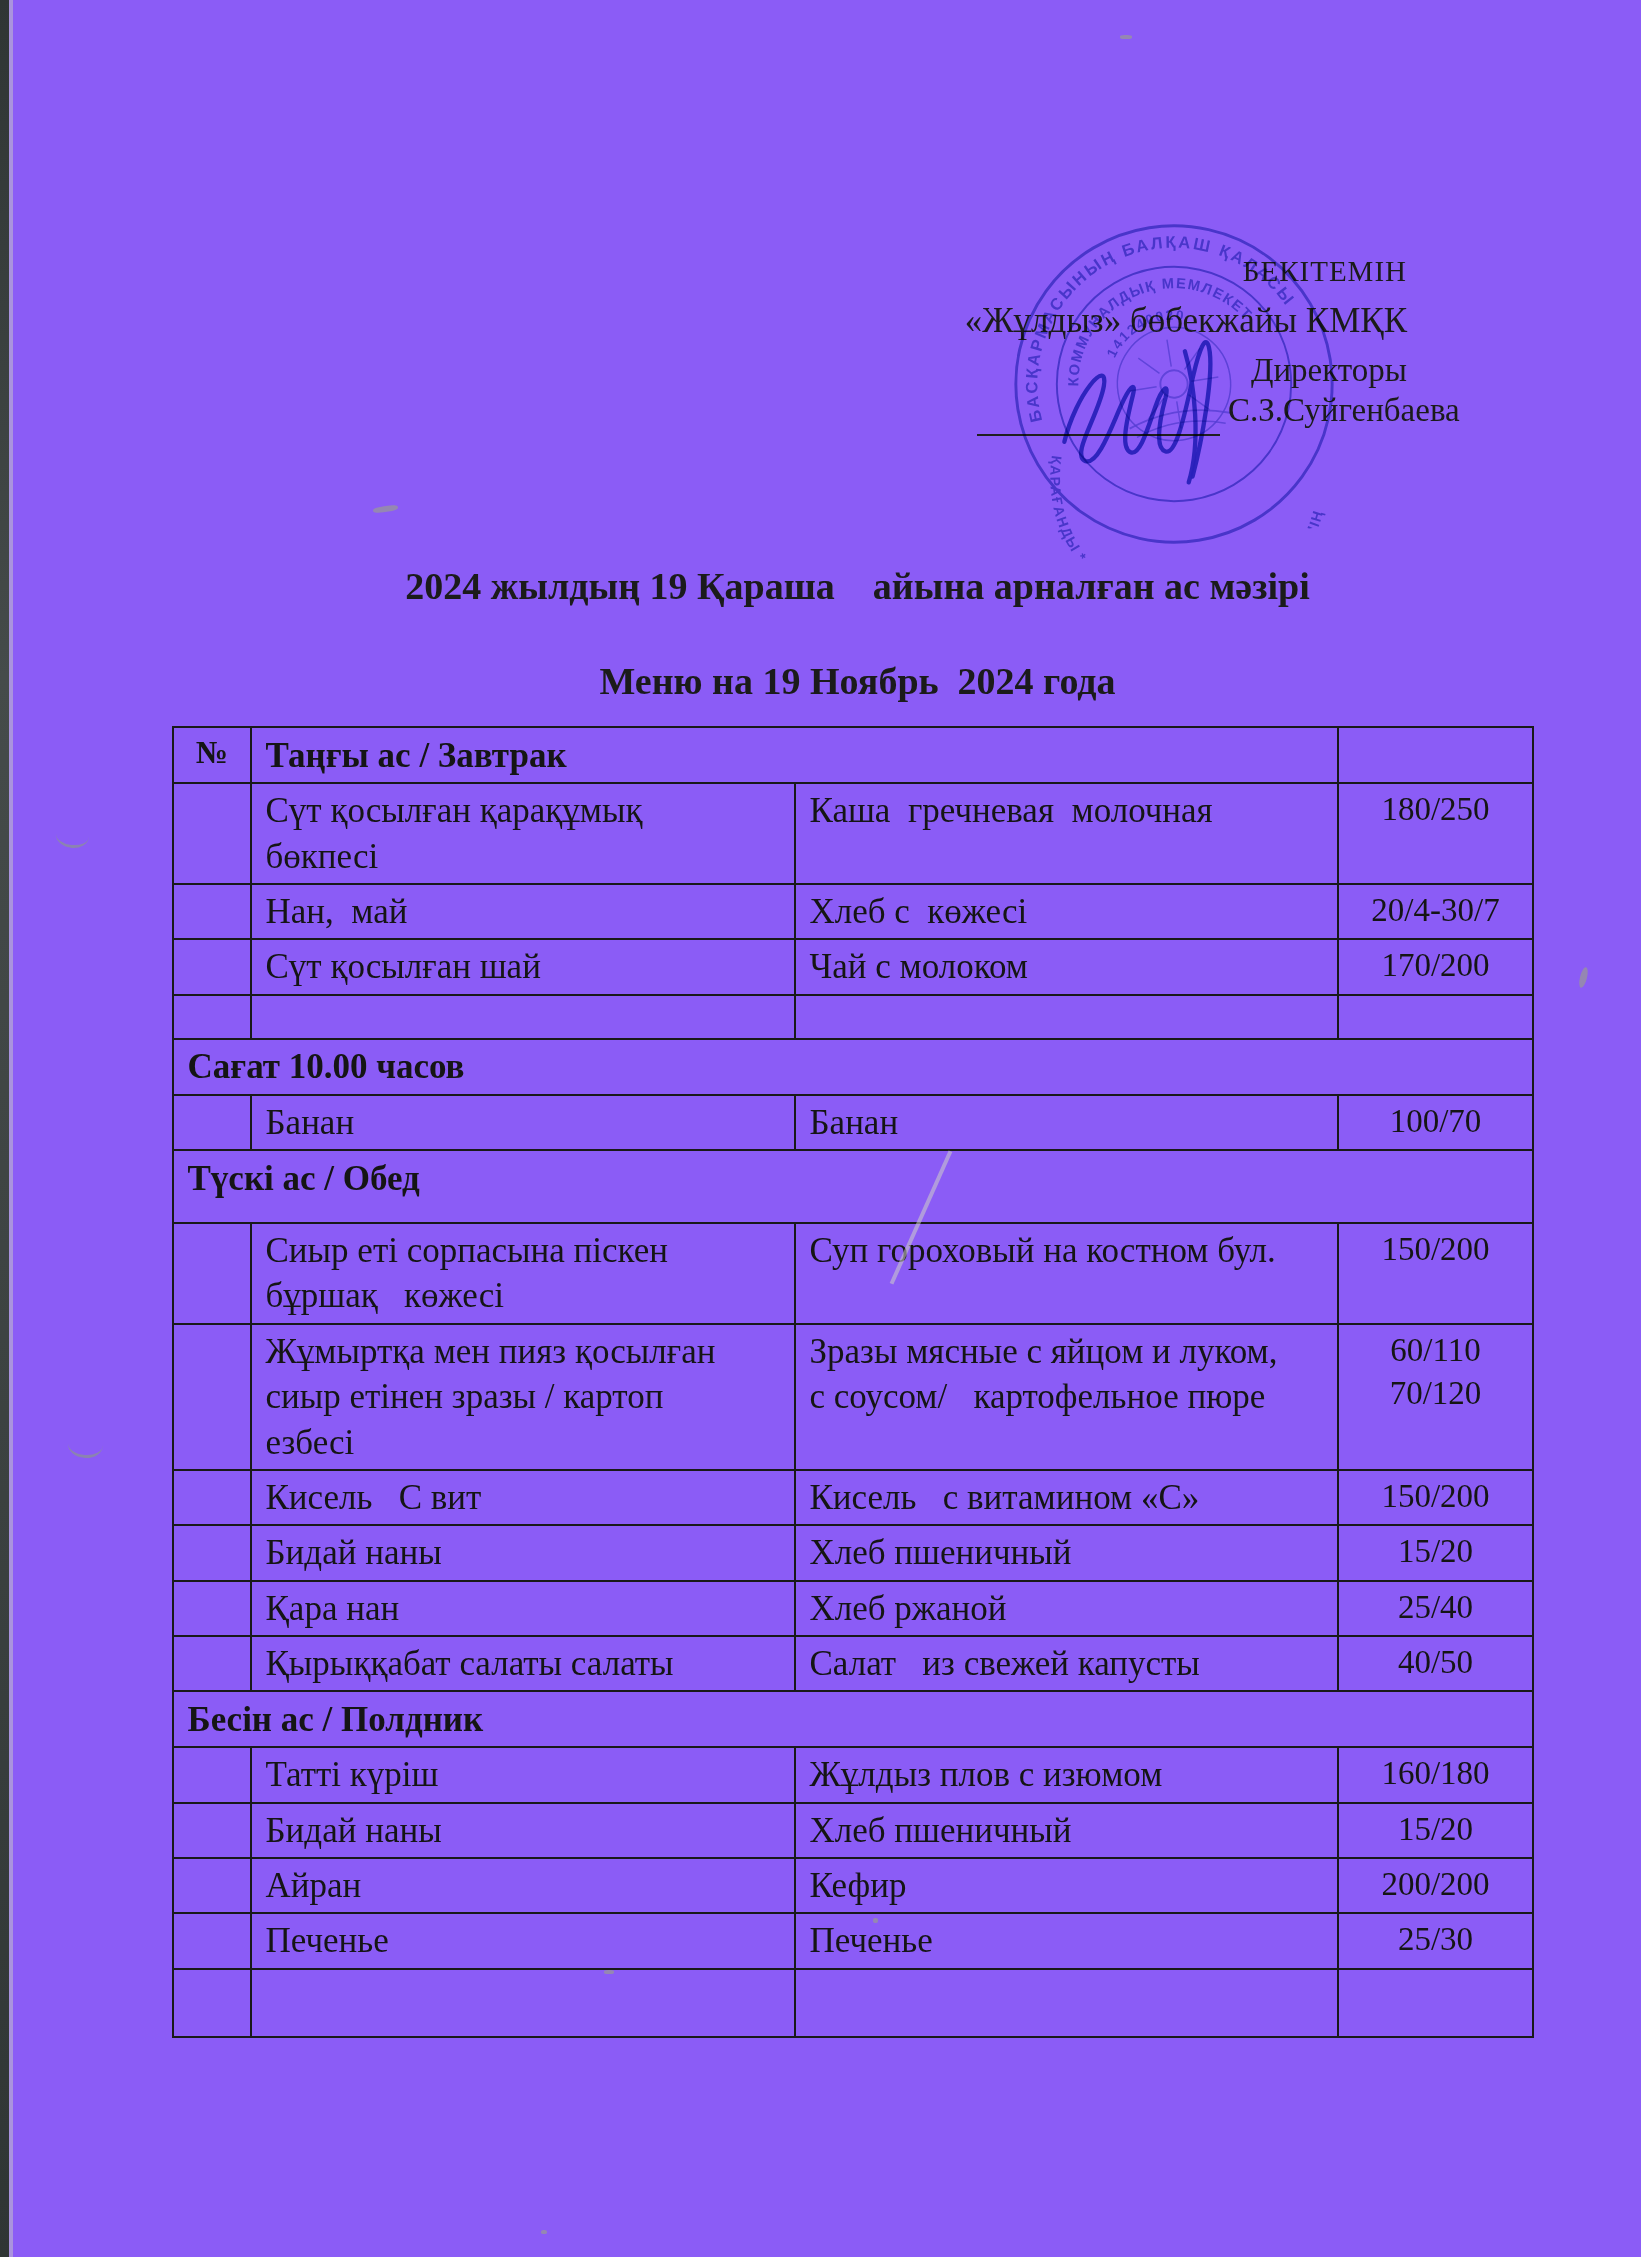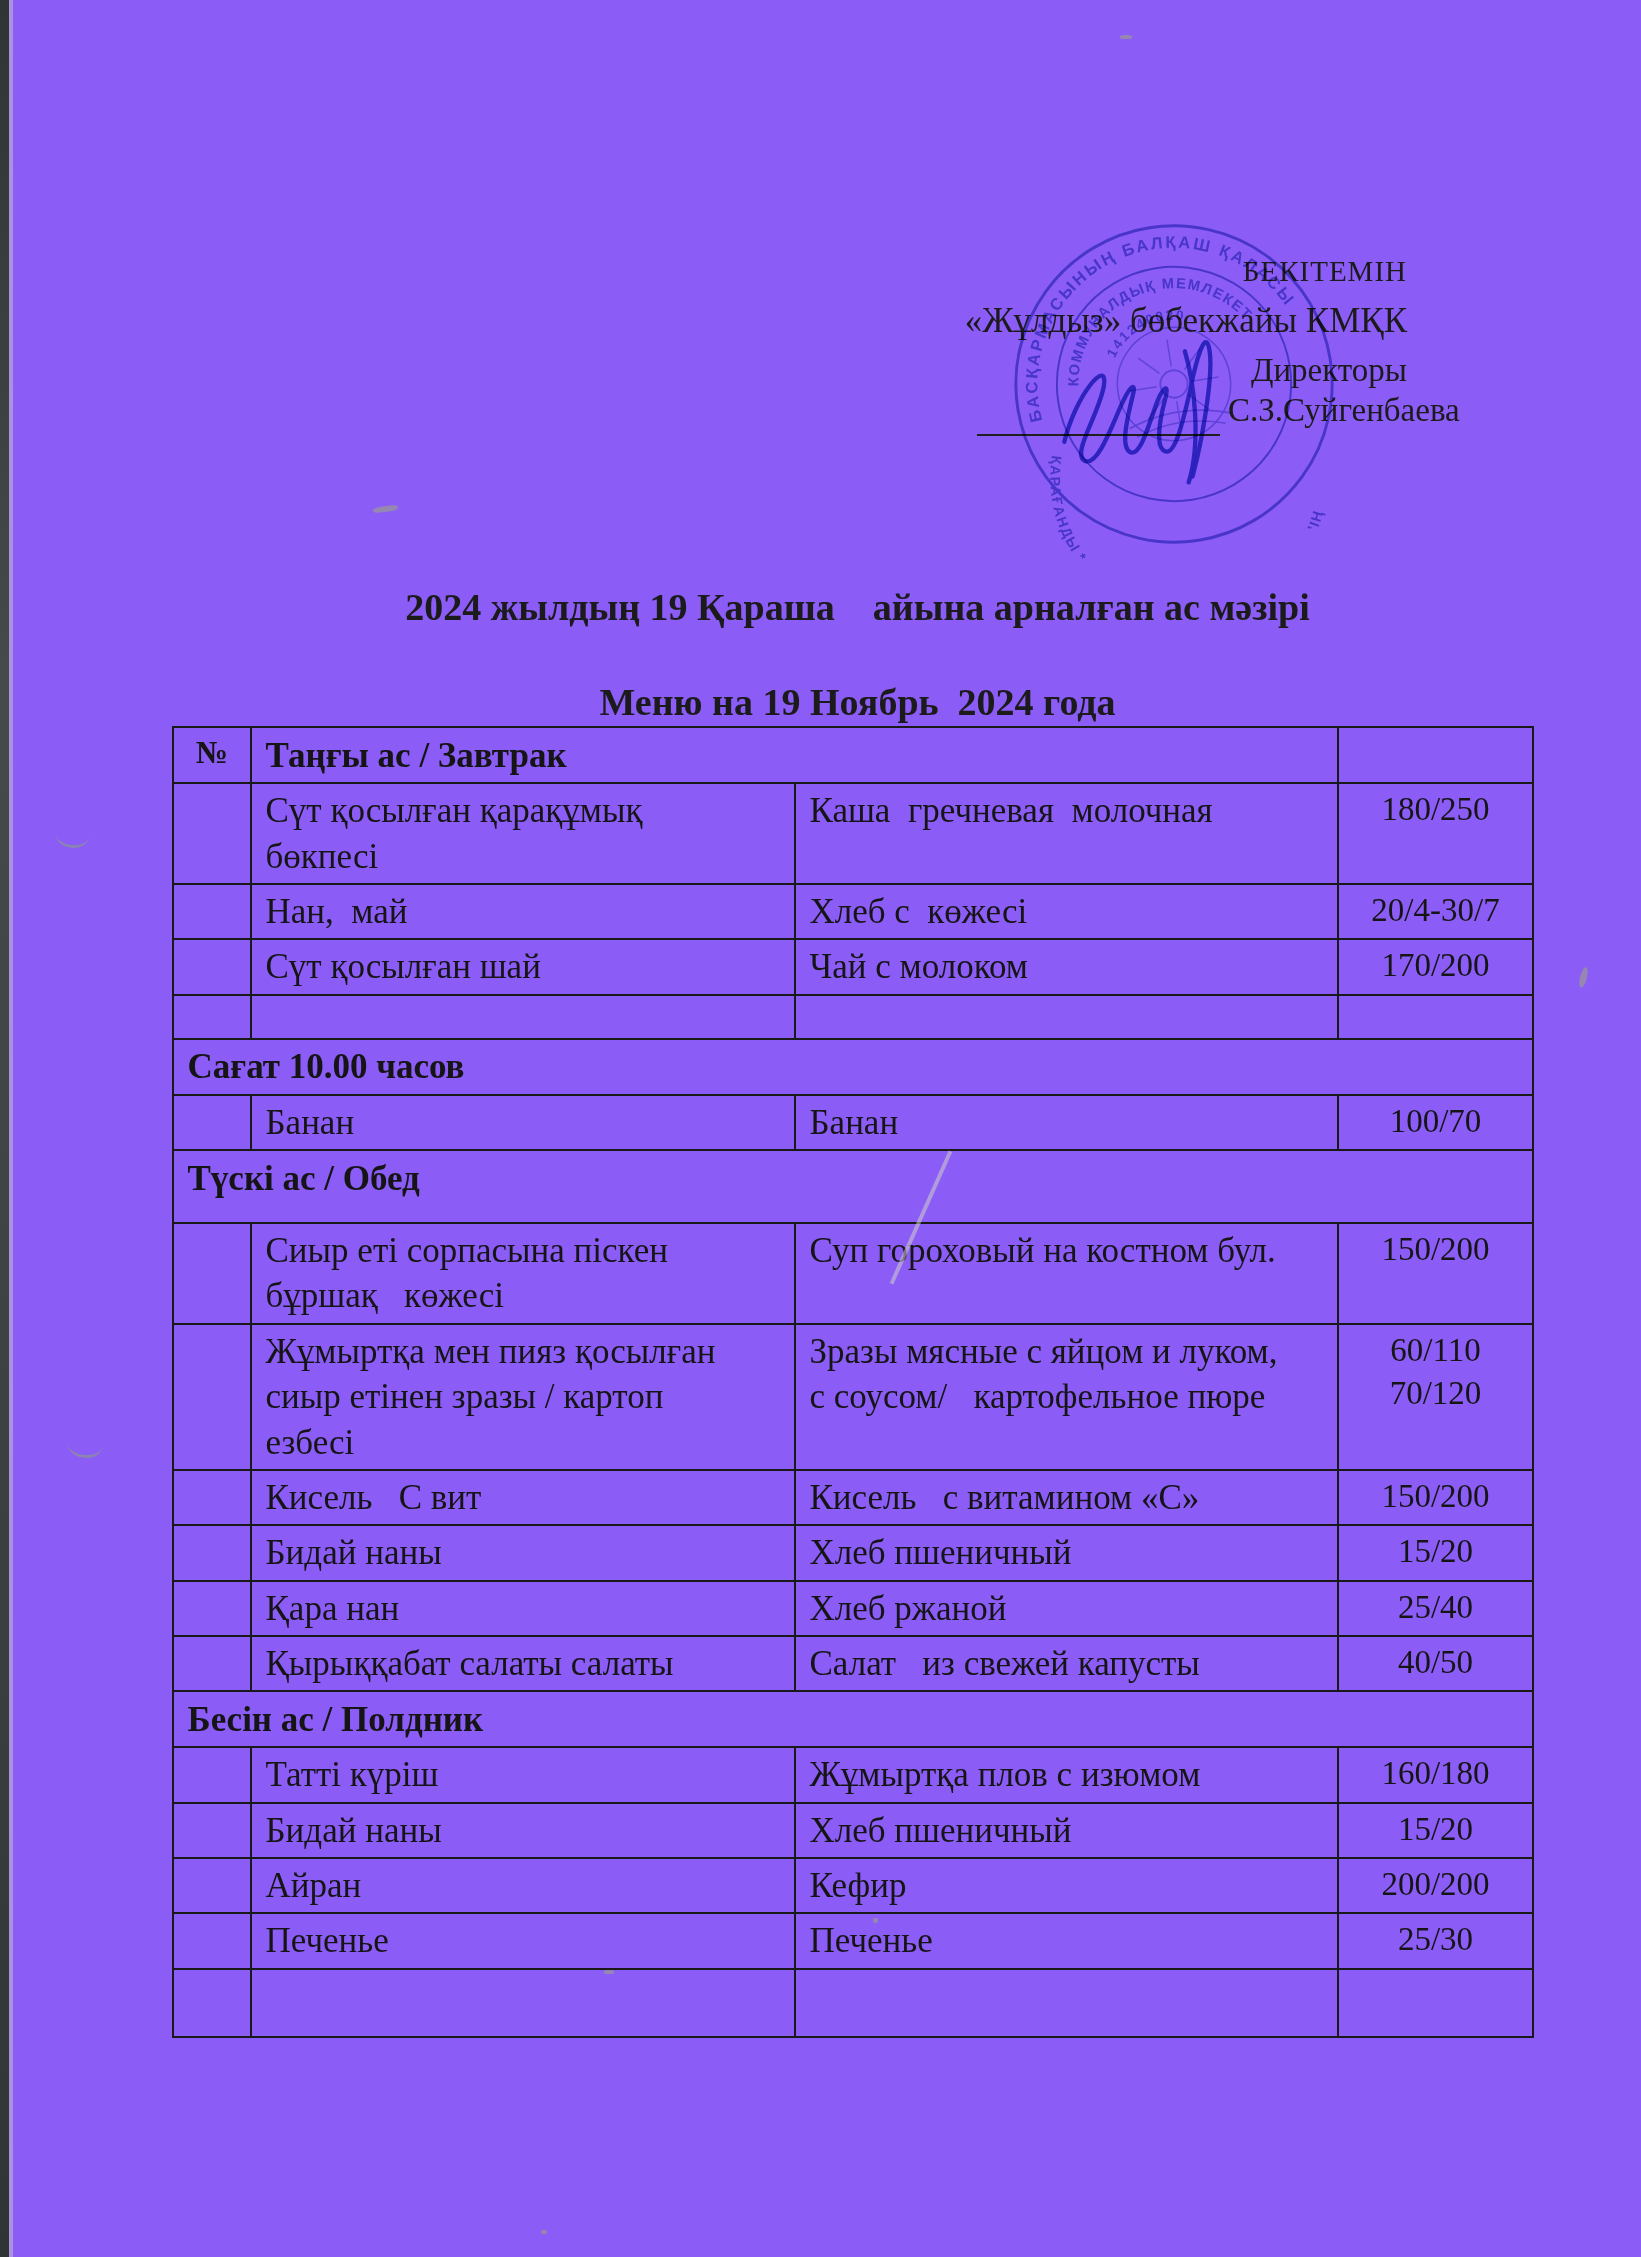--- a/index.html
+++ b/index.html
@@ -30,21 +30,21 @@
   .stamp{position:absolute;left:1010px;top:220px;width:328px;height:328px;
     transform:rotate(-9deg);opacity:.85;mix-blend-mode:multiply;}
   .stamp text{font-family:"Liberation Sans", sans-serif;font-weight:bold;fill:var(--stamp-color);}
   .stamp .ring{stroke:var(--stamp-color);fill:none;}
 
   
   .signature{position:absolute;left:1047px;top:324px;width:241px;height:174px;mix-blend-mode:multiply;}
   .signature path{stroke:var(--sig-color);stroke-width:4.5;fill:none;stroke-linecap:round;opacity:.95;}
 
   
-  .title{position:absolute;left:172px;top:549px;width:1371px;text-align:center;
+  .title{position:absolute;left:172px;top:528px;width:1371px;text-align:center;
     font-weight:bold;white-space:pre-wrap;}
   .title .t1{font-size:38px;margin-bottom:15.4px;}
   .title .t2{font-size:38px;}
 
   
   table.menu{position:absolute;left:172px;top:726px;width:1359px;
     border-collapse:collapse;table-layout:fixed;}
   table.menu td{
     border:2.9px solid #191919;vertical-align:top;
     font-size:35px;line-height:1.3;white-space:pre-wrap;
@@ -219,21 +219,21 @@
           <td>Қырыққабат салаты салаты</td>
           <td>Салат   из свежей капусты</td>
           <td class="c-val">40/50</td>
         </tr>
         <tr style="height: 48px;">
           <td class="sec" colspan="4">Бесін ас / Полдник</td>
         </tr>
         <tr style="height: 50px;">
           <td class="c-num"></td>
           <td>Татті күріш</td>
-          <td>Жұмыртқа плов с изюмом</td>
+          <td>Жұлдыз плов с изюмом</td>
           <td class="c-val">160/180</td>
         </tr>
         <tr style="height: 50px;">
           <td class="c-num"></td>
           <td>Бидай наны</td>
           <td>Хлеб пшеничный</td>
           <td class="c-val">15/20</td>
         </tr>
         <tr style="height: 54px;">
           <td class="c-num"></td>

